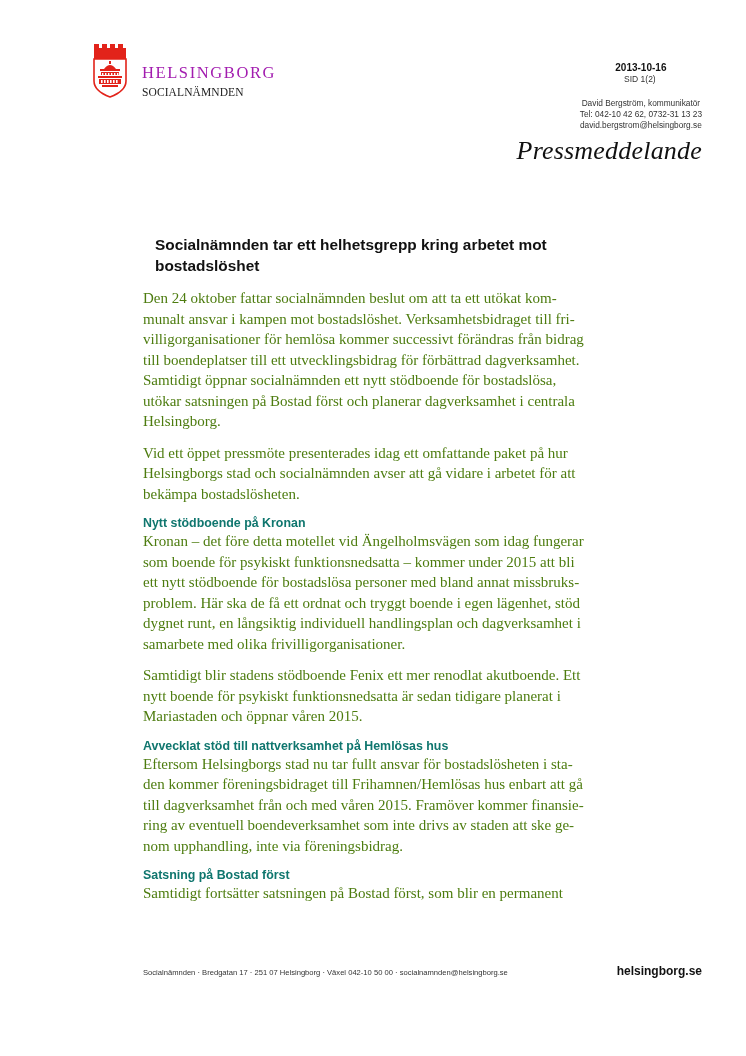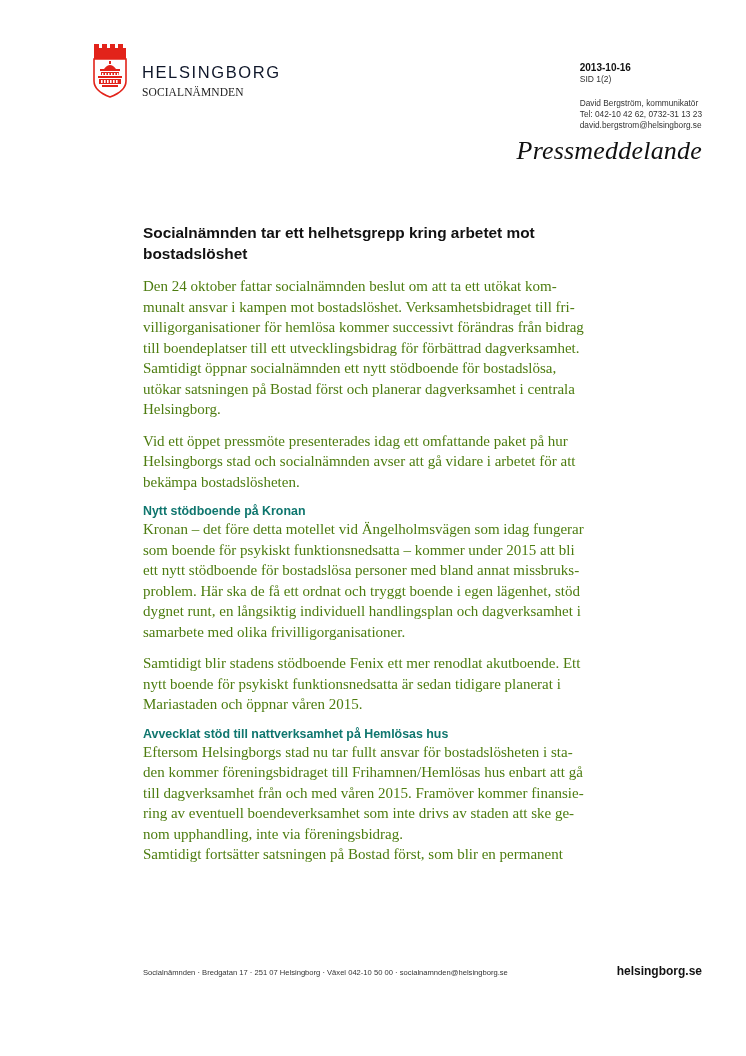--- a/index.html
+++ b/index.html
@@ -1,27 +1,27 @@
 <!DOCTYPE html>
 <html><head>
 <meta charset="utf-8">
 <style>
   html, body { margin: 0; padding: 0; background: #ffffff; }
   body { width: 746px; height: 1056px; position: relative; overflow: hidden; color: #1a1a1a; }
   .logo { position: absolute; left: 93px; top: 42px; width: 34px; height: 56px; }
-  .brand { position: absolute; left: 142px; top: 63px; font-family: Liberation Sans, sans-serif; font-size: 16.5px; letter-spacing: 1.6px; color: #0f172a; font-weight: normal; }
+  .brand { position: absolute; left: 142px; top: 63px; font-family: Liberation Serif, serif; font-size: 16.5px; letter-spacing: 1.6px; color: #a21caf; font-weight: normal; }
   .dept { position: absolute; left: 142px; top: 86px; font-family: Liberation Serif, serif; font-size: 11.5px; color: #222; letter-spacing: 0.1px; }
-  .meta { position: absolute; right: 44px; top: 62px; text-align: left; font-family: "Liberation Sans", sans-serif; color: #333; }
+  .meta { position: absolute; right: 44px; top: 62px; text-align: center; font-family: "Liberation Sans", sans-serif; color: #333; }
   .meta .date { font-size: 10px; font-weight: bold; color: #111; line-height: 12px; }
   .meta .page { font-size: 8.5px; line-height: 11px; margin-right: 2px; }
   .meta .contact { margin-top: 13px; font-size: 8.3px; line-height: 11px; color: #333; }
   .meta .contact div { white-space: nowrap; }
   .doc-type { position: absolute; right: 44px; top: 136px; font-family: "Liberation Serif", serif; font-style: italic; font-size: 26px; color: #111; letter-spacing: 0.2px; }
   .content { position: absolute; left: 143px; top: 222px; width: 520px; }
-  .title { font-family: "Liberation Sans", sans-serif; font-weight: bold; font-size: 15.4px; line-height: 21px; color: #111; margin: 0; }
+  .title { font-family: "Liberation Sans", sans-serif; font-weight: bold; font-size: 15.4px; line-height: 21px; color: #111; margin: 12px; }
   .para { font-family: "Liberation Serif", serif; font-size: 15px; line-height: 20.5px; color: #4d7c0f; margin: 0; white-space: pre-line; }
   .lead { margin-top: 12px; }
   .p-gap { margin-top: 11px; }
   .sub { font-family: "Liberation Sans", sans-serif; font-weight: bold; font-size: 12.4px; line-height: 16px; color: #0f766e; margin: 0; margin-top: 11px; }
   .sub + .para { margin-top: 0; }
   .footer { position: absolute; left: 143px; right: 44px; top: 964px; display: flex; justify-content: space-between; align-items: baseline; font-family: "Liberation Sans", sans-serif; }
   .footer .addr { font-size: 7.6px; color: #333; white-space: nowrap; }
   .footer .site { font-size: 12px; font-weight: bold; color: #111; }
 </style>
 </head>
@@ -95,19 +95,20 @@
 nytt boende för psykiskt funktionsnedsatta är sedan tidigare planerat i
 Mariastaden och öppnar våren 2015.</p>
 
   <h2 class="sub">Avvecklat stöd till nattverksamhet på Hemlösas hus</h2>
   <p class="para">Eftersom Helsingborgs stad nu tar fullt ansvar för bostadslösheten i sta-
 den kommer föreningsbidraget till Frihamnen/Hemlösas hus enbart att gå
 till dagverksamhet från och med våren 2015. Framöver kommer finansie-
 ring av eventuell boendeverksamhet som inte drivs av staden att ske ge-
 nom upphandling, inte via föreningsbidrag.</p>
 
+  <h2 class="sub">Satsning på Bostad först</h2>
   <p class="para">Samtidigt fortsätter satsningen på Bostad först, som blir en permanent</p>
 </div>
 
 <div class="footer">
   <span class="addr">Socialnämnden · Bredgatan 17 · 251 07 Helsingborg · Växel 042-10 50 00 · socialnamnden@helsingborg.se</span>
   <span class="site">helsingborg.se</span>
 </div>
 
 </body></html>

